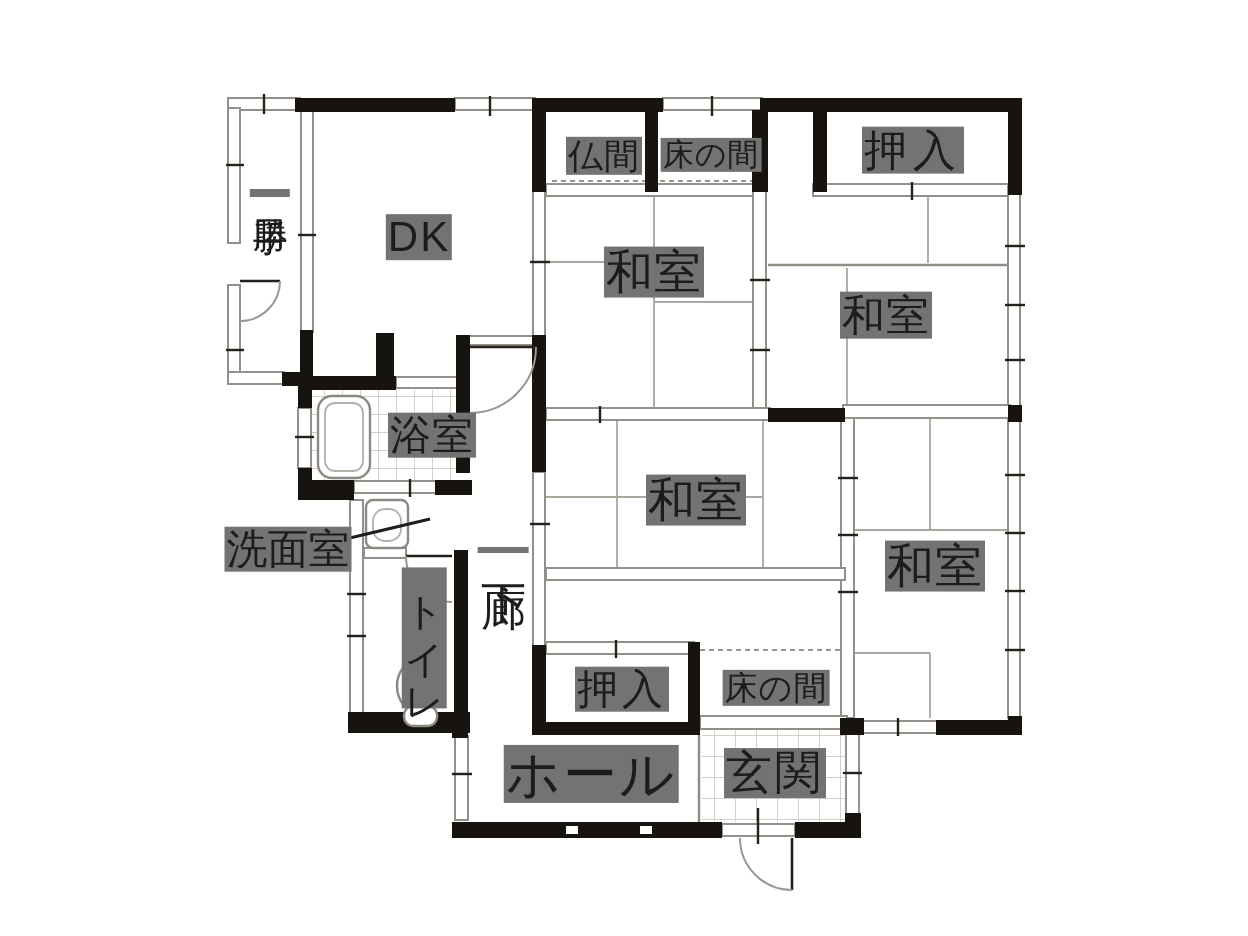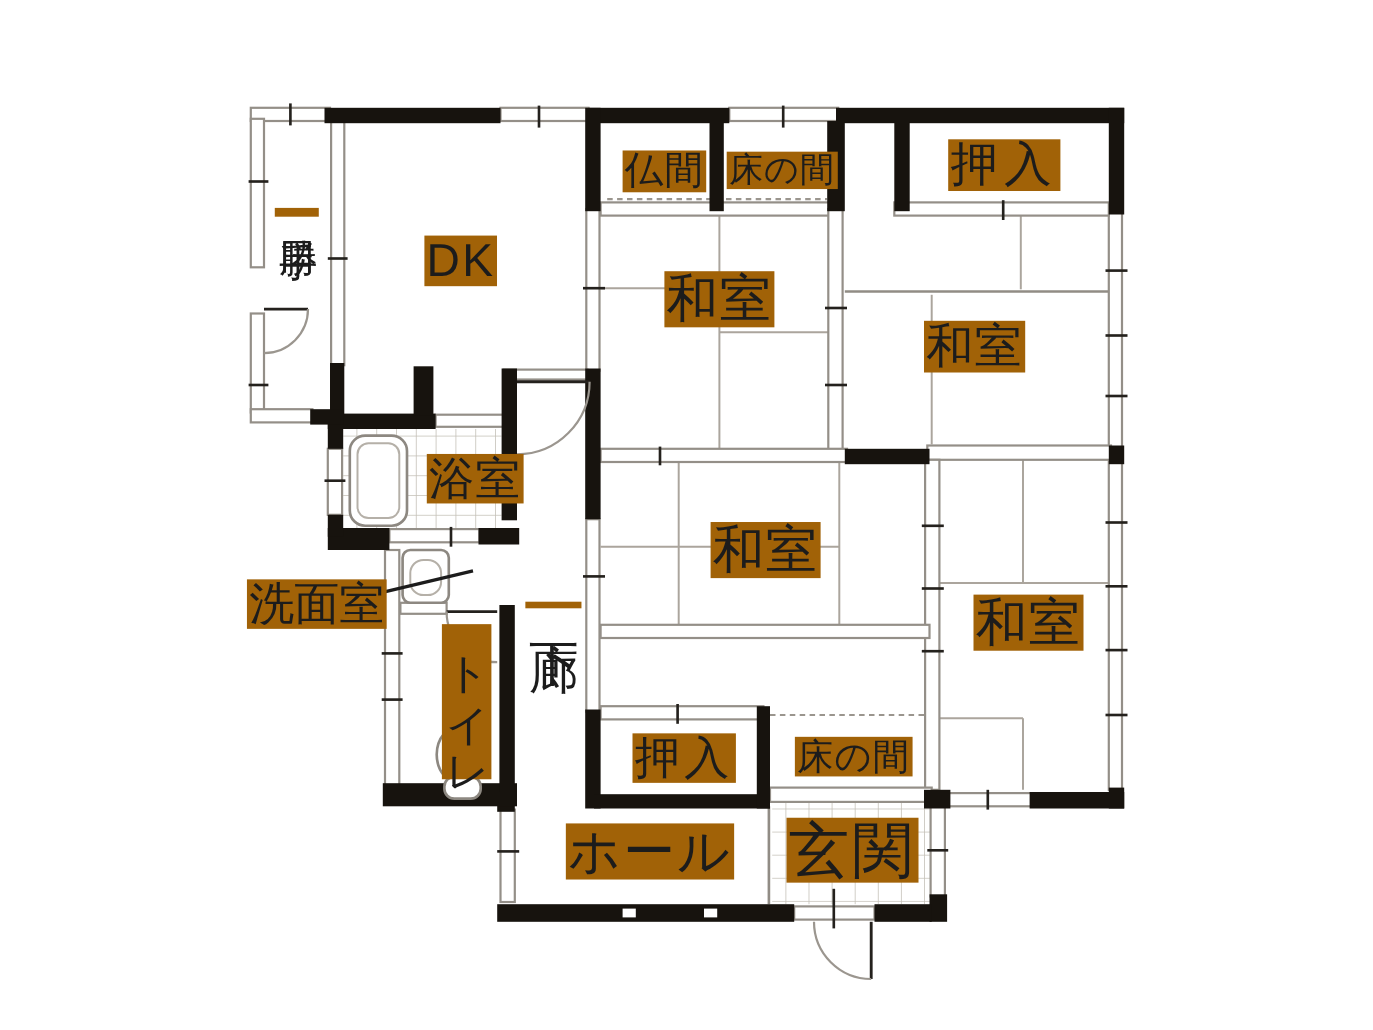--- a/index.html
+++ b/index.html
@@ -3,21 +3,21 @@
 <meta charset="utf-8">
 <style>
   html,body { margin:0; padding:0; background:#ffffff; }
   .stage {
     position:relative; width:1248px; height:936px; background:#ffffff;
     font-family:"Liberation Sans","DejaVu Sans",sans-serif; overflow:hidden;
   }
   .stage svg { position:absolute; left:0; top:0; }
   .lbl {
     position:absolute; transform:translate(-50%,-50%);
-    color:#1c1c1c; background:#a16207; line-height:1.04; white-space:nowrap;
+    color:#1c1c1c; background:#737373; line-height:1.04; white-space:nowrap;
     padding:1px 2px; letter-spacing:1px; z-index:2;
   }
   .vert { writing-mode:vertical-rl; text-orientation:upright; letter-spacing:2px; }
   
   .w    { fill:#17130e; }
   .d    { fill:#ffffff; stroke:#948f88; stroke-width:2; }
   .t    { stroke:#aba59d; stroke-width:1.8; fill:none; }
   .t2   { stroke:#918c85; stroke-width:2.4; fill:none; }
   .k    { stroke:#24211d; stroke-width:2.4; }
   .dash { stroke:#9a958e; stroke-width:2; stroke-dasharray:5 4; fill:none; }
@@ -210,16 +210,16 @@
   <div class="lbl" style="left:654px; top:272px; font-size:47px;">和室</div>
   <div class="lbl" style="left:886px; top:315px; font-size:43px;">和室</div>
   <div class="lbl" style="left:696px; top:500px; font-size:47px;">和室</div>
   <div class="lbl" style="left:935px; top:566px; font-size:47px;">和室</div>
   <div class="lbl" style="left:388px; top:435px; font-size:41px;margin-left:44px;">浴室</div>
   <div class="lbl" style="left:240px; top:549px; font-size:41px; letter-spacing:0;margin-left:48px;">洗面室</div>
   <div class="lbl vert" style="left:503px; top:550px; font-size:45px;">廊下</div>
   <div class="lbl vert" style="left:424px; top:638px; font-size:39px;">トイレ</div>
   <div class="lbl" style="left:622px; top:689px; font-size:41px; letter-spacing:4px;">押入</div>
   <div class="lbl" style="left:776px; top:688px; font-size:33px;">床の間</div>
-  <div class="lbl" style="left:591px; top:774px; font-size:47px; letter-spacing:2px;">ホール</div>
-  <div class="lbl" style="left:775px; top:773px; font-size:55px; letter-spacing:3px;">玄関</div>
+  <div class="lbl" style="left:591px; top:774px; font-size:54px; letter-spacing:2px;">ホール</div>
+  <div class="lbl" style="left:775px; top:773px; font-size:46px; letter-spacing:3px;">玄関</div>
 
 </div>
 
 </body></html>

